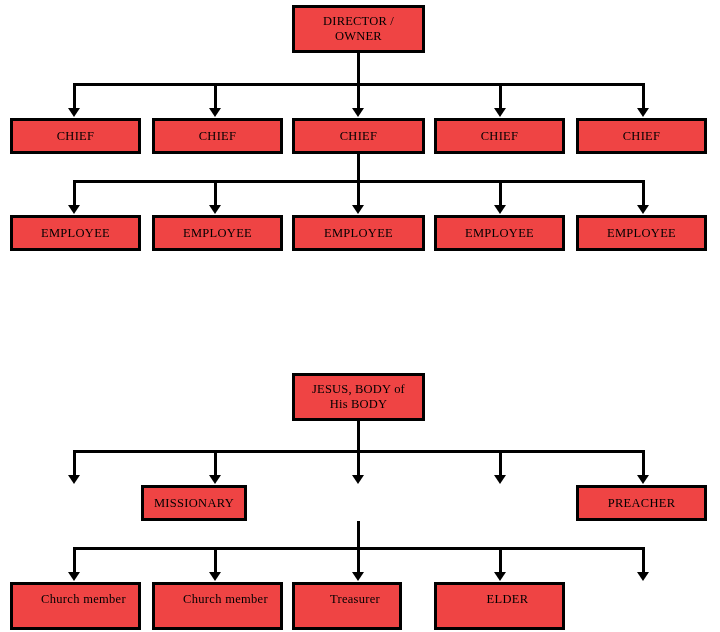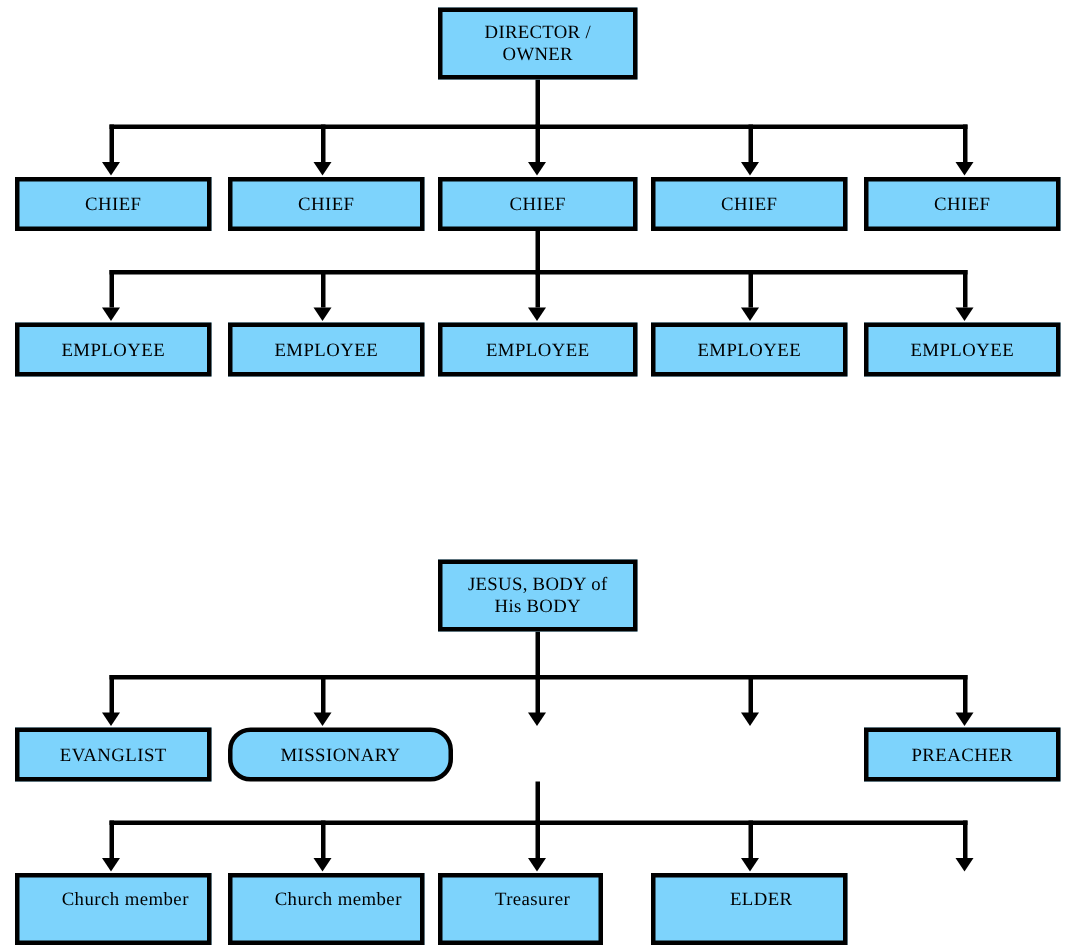--- a/index.html
+++ b/index.html
@@ -24,21 +24,21 @@
   }
 
   #chart-org      { top: 0px;   height: 300px; }
   #chart-church   { top: 355px; height: 277px; }
 
   
   .node {
     position: absolute;
     box-sizing: border-box;
     border: 3px solid #000000;
-    background: #7dd3fc;
+    background: #ef4444;
     display: flex;
     align-items: center;
     justify-content: flex-end;
     text-align: center;
     line-height: 1.18;
     z-index: 3;
   }
   .node .node-label {
     display: block;
     width: 100%;
@@ -182,24 +182,21 @@
   <div class="vline" style="left:214px; top:95px; height:26px;"></div>
   <div class="vline" style="left:357px; top:95px; height:26px;"></div>
   <div class="vline" style="left:499px; top:95px; height:26px;"></div>
   <div class="vline" style="left:642px; top:95px; height:26px;"></div>
   <div class="arrow" style="left:68px;  top:120px;"></div>
   <div class="arrow" style="left:209px; top:120px;"></div>
   <div class="arrow" style="left:352px; top:120px;"></div>
   <div class="arrow" style="left:494px; top:120px;"></div>
   <div class="arrow" style="left:637px; top:120px;"></div>
 
-  <div class="node tier-mid" style="left:10px;  top:130px; width:131px;">
-    <span class="node-label">EVANGLIST</span>
-  </div>
-  <div class="node tier-mid" style="left:152px; top:130px; width:150px;border-radius:15px;">
+  <div class="node tier-mid" style="left:141px; top:130px; width:106px;">
     <span class="node-label">MISSIONARY</span>
   </div>
   <div class="node tier-mid" style="left:576px; top:130px; width:131px;">
     <span class="node-label">PREACHER</span>
   </div>
 
   <div class="vline" style="left:357px; top:166px; height:29px;"></div>
 
   <div class="hline" style="left:73px; top:192px; width:572px;"></div>
 

